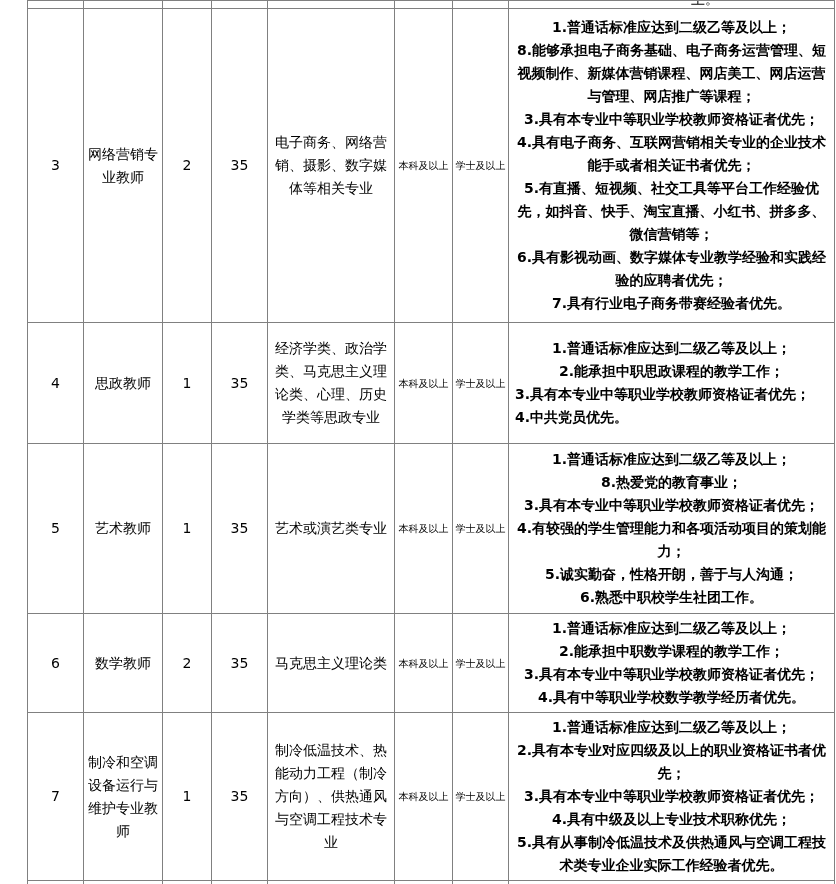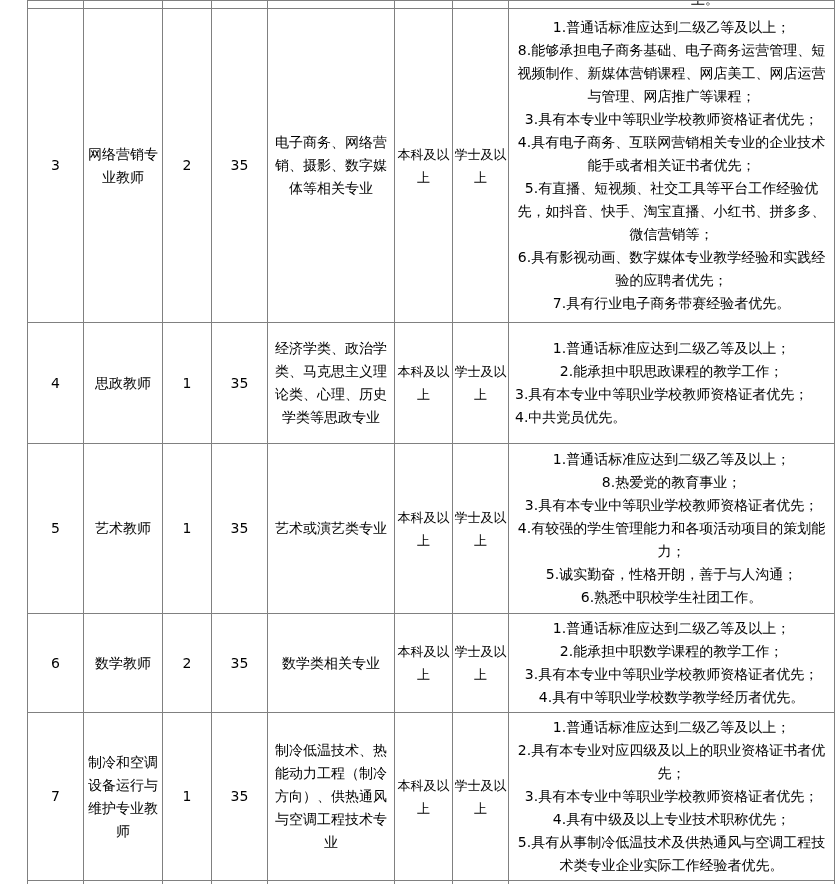--- a/index.html
+++ b/index.html
@@ -17,23 +17,23 @@
     line-height: 23px;
     color: #000000;
     vertical-align: middle;
     text-align: center;
     padding: 1px 2px;
     word-break: break-all;
     overflow: hidden;
   }
   td.col-position { padding: 1px 4px; }
   td.col-major   { padding: 5px 6px; }
-  td.col-edu, td.col-degree { padding: 1px 0; font-size: 13px; }
+  td.col-edu, td.col-degree { padding: 1px 0; font-size: 10px; }
   td.col-req     { padding: 3px 2px; }
-  .req { text-align: center; }
+  .req { text-align: center; font-weight: bold; }
   .req.align-left { text-align: left; padding-left: 4px; }
   tr.partial td { padding: 0; }
   td.fragment-cell { position: relative; overflow: hidden; }
   .fragment {
     position: absolute; left: 182px; top: -13px;
     white-space: nowrap; font-size: 14px; line-height: 23px; color: #000;
   }
 </style>
 </head>
 <body>
@@ -111,21 +111,21 @@
             <div class="req">4.有较强的学生管理能力和各项活动项目的策划能力；</div>
             <div class="req">5.诚实勤奋，性格开朗，善于与人沟通；</div>
             <div class="req">6.熟悉中职校学生社团工作。</div>
           </td>
         </tr>
         <tr style="height: 97px;">
           <td class="col-seq">6</td>
           <td class="col-position">数学教师</td>
           <td class="col-count">2</td>
           <td class="col-age">35</td>
-          <td class="col-major">数学类相关专业</td>
+          <td class="col-major">马克思主义理论类</td>
           <td class="col-edu">本科及以上</td>
           <td class="col-degree">学士及以上</td>
           <td class="col-req">
             <div class="req">1.普通话标准应达到二级乙等及以上；</div>
             <div class="req">2.能承担中职数学课程的教学工作；</div>
             <div class="req">3.具有本专业中等职业学校教师资格证者优先；</div>
             <div class="req">4.具有中等职业学校数学教学经历者优先。</div>
           </td>
         </tr>
         <tr style="height: 162px;">

